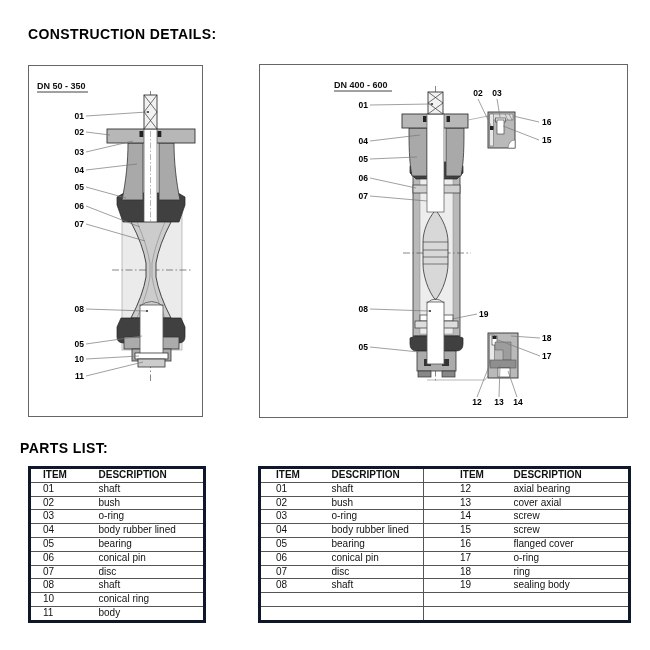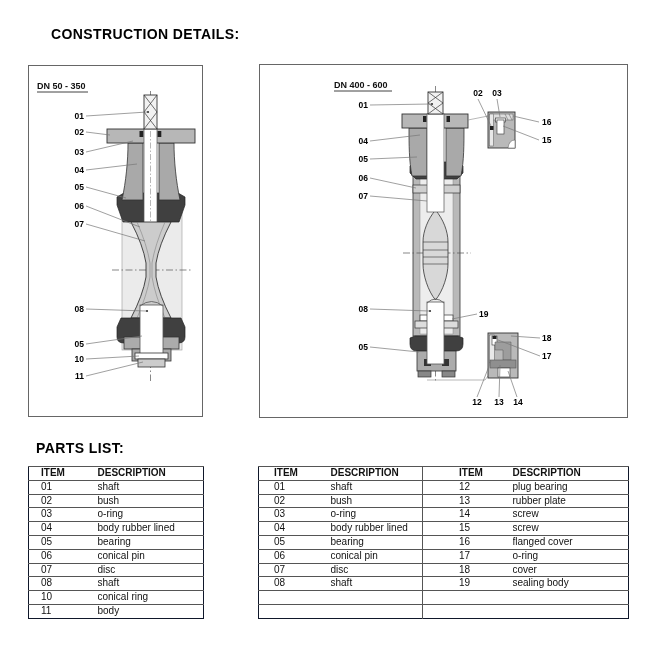--- a/index.html
+++ b/index.html
@@ -1,26 +1,26 @@
 <!DOCTYPE html>
 <html><head>
 <meta charset="utf-8">
 <style>
   html,body{margin:0;padding:0;background:#fff;}
   #page{position:relative;width:650px;height:650px;background:#fff;overflow:hidden;
         font-family:"Liberation Sans",sans-serif;color:#111;}
-  .section-title{position:absolute;font-size:14px;font-weight:bold;letter-spacing:.4px;color:#000;margin-left:23px;}
+  .section-title{position:absolute;font-size:14px;font-weight:bold;letter-spacing:.4px;color:#000;}
   #construction-title{left:28px;top:26px;}
-  #parts-title{left:13px;top:440px;}
+  #parts-title{left:20px;top:440px;}
   svg{position:absolute;}
   svg text{font-family:"Liberation Sans",sans-serif;}
   .callout{font-size:8.5px;font-weight:bold;fill:#000;}
   .caption{font-size:9px;font-weight:bold;fill:#111;}
   .parts-table{position:absolute;border-collapse:collapse;table-layout:fixed;
-               font-size:10px;color:#111;background:#fff;border:1px solid #0f172a;}
+               font-size:10px;color:#111;background:#fff;border:3px solid #0f172a;}
   .parts-table th,.parts-table td{border-top:1px solid #555;height:12.8px;line-height:12.8px;
                padding:0;text-align:left;white-space:nowrap;overflow:hidden;font-weight:normal;}
   .parts-table th{font-weight:bold;}
   .t-left{left:28px;top:466px;width:175px;}
   .t-right{left:258px;top:466px;width:370px;}
   .t-left th:nth-child(1),.t-left td:nth-child(1){padding-left:12px;}
   .t-right th:nth-child(1),.t-right td:nth-child(1){padding-left:15px;}
   .t-right th:nth-child(3),.t-right td:nth-child(3){padding-left:36px;border-left:1px solid #555;}
 </style>
 </head>
@@ -281,27 +281,27 @@
           <th>DESCRIPTION</th>
           <th>ITEM</th>
           <th>DESCRIPTION</th>
         </tr>
       </thead>
       <tbody>
         <tr>
           <td>01</td>
           <td>shaft</td>
           <td>12</td>
-          <td>plug bearing</td>
+          <td>axial bearing</td>
         </tr>
         <tr>
           <td>02</td>
           <td>bush</td>
           <td>13</td>
-          <td>rubber plate</td>
+          <td>cover axial</td>
         </tr>
         <tr>
           <td>03</td>
           <td>o-ring</td>
           <td>14</td>
           <td>screw</td>
         </tr>
         <tr>
           <td>04</td>
           <td>body rubber lined</td>
@@ -317,21 +317,21 @@
         <tr>
           <td>06</td>
           <td>conical pin</td>
           <td>17</td>
           <td>o-ring</td>
         </tr>
         <tr>
           <td>07</td>
           <td>disc</td>
           <td>18</td>
-          <td>cover</td>
+          <td>ring</td>
         </tr>
         <tr>
           <td>08</td>
           <td>shaft</td>
           <td>19</td>
           <td>sealing body</td>
         </tr>
         <tr>
           <td></td>
           <td></td>

